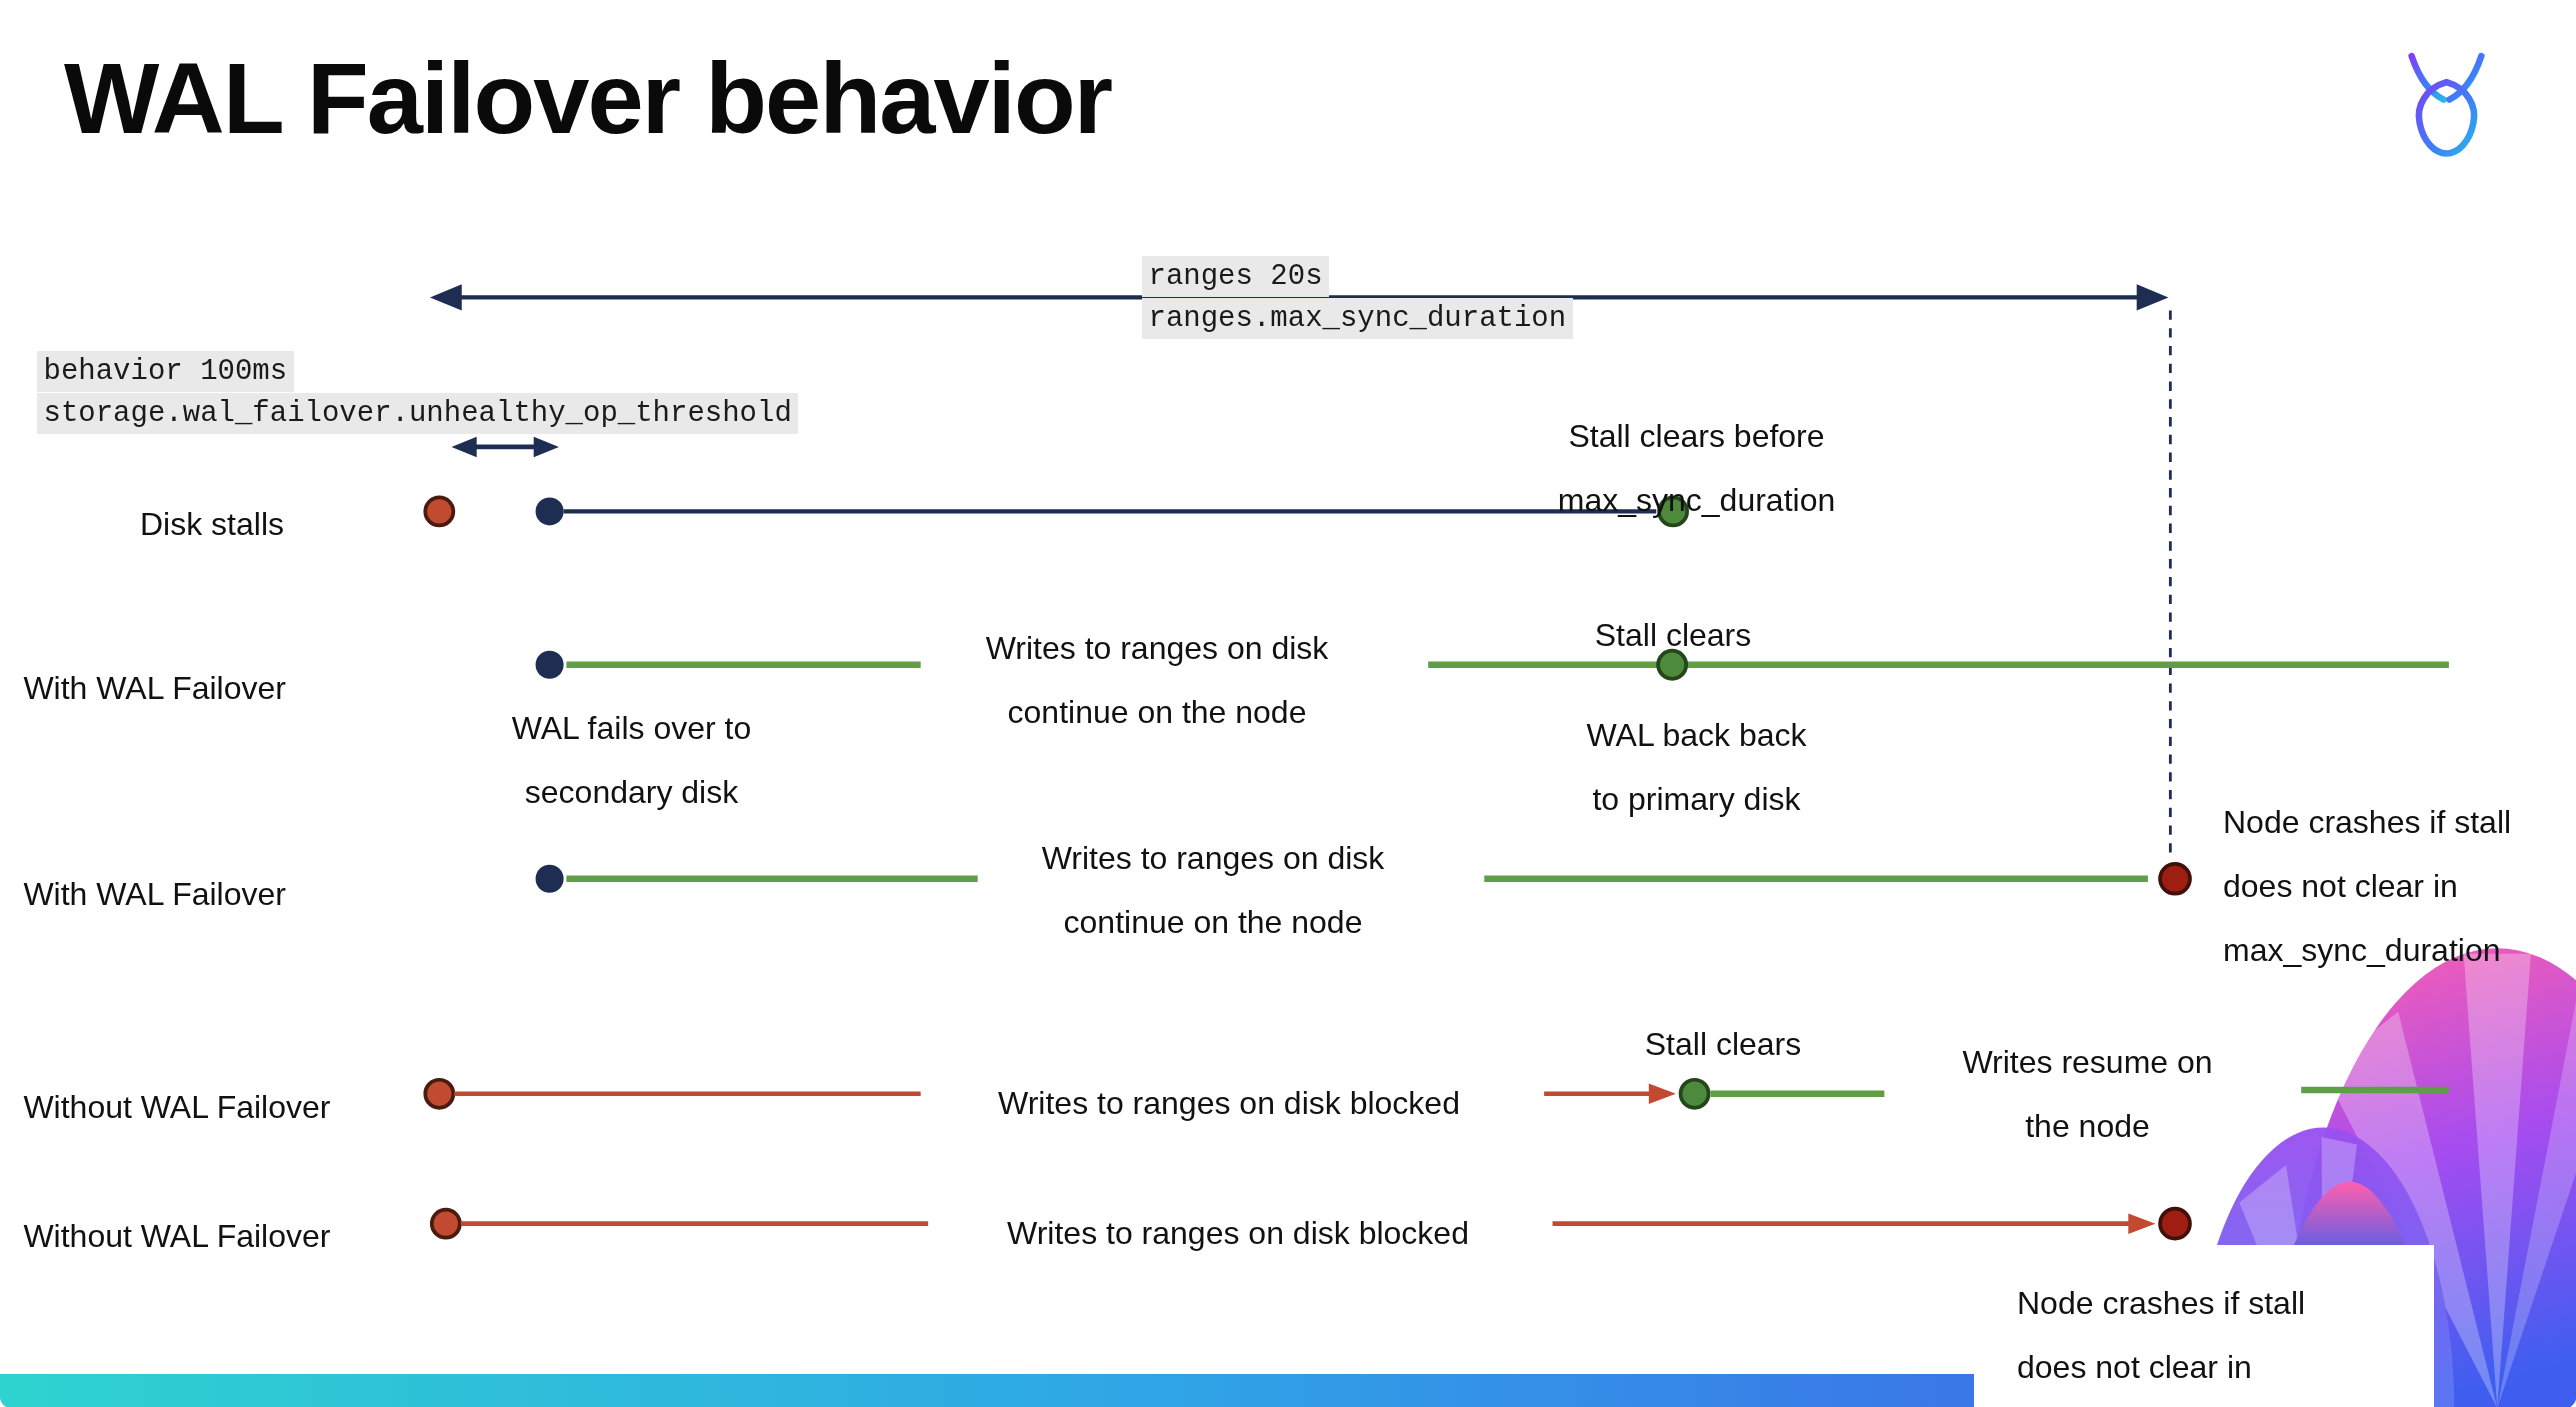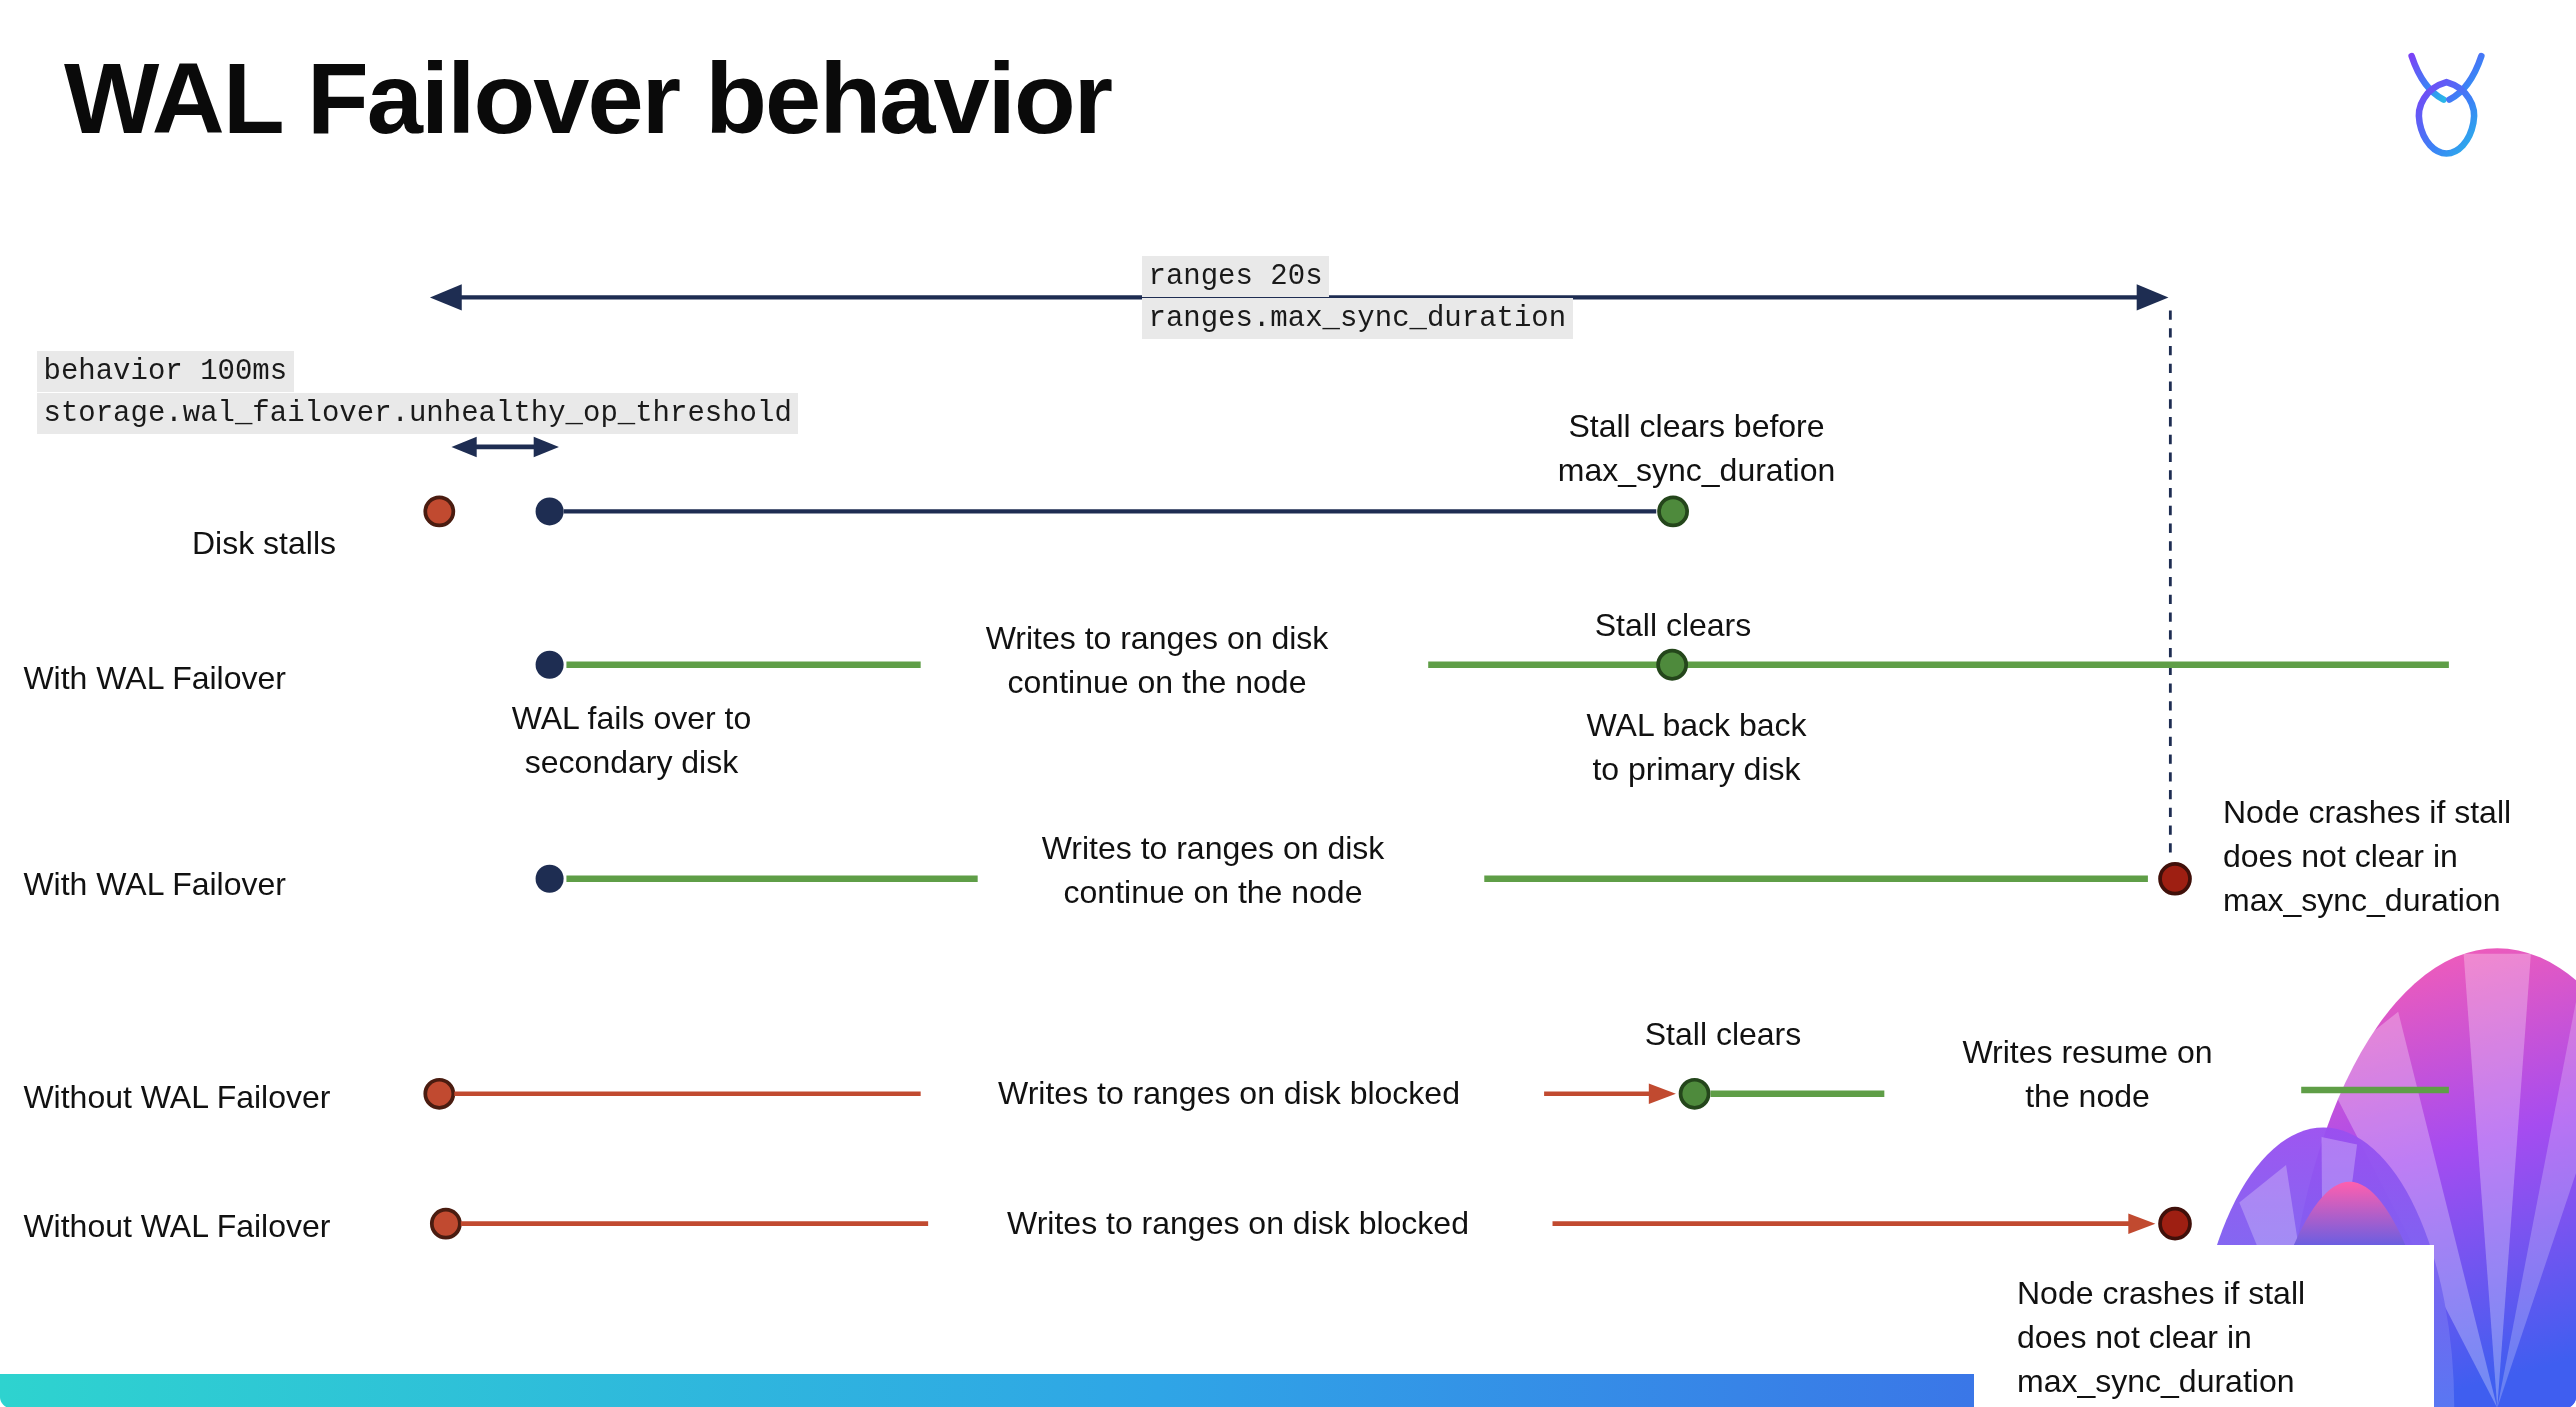--- a/index.html
+++ b/index.html
@@ -4,23 +4,23 @@
 <style>
   :root{
     --navy:#1e2d52; --green:#5f9e47; --green-dot:#4e8a3c; --red:#c14a30;
     --dark-red:#9e1f12; --code-bg:#e9e9e9; --text:#111111;
   }
   html,body{margin:0;padding:0;background:#ffffff;}
   #page{position:relative;width:2576px;height:1408px;background:#ffffff;overflow:hidden;
         font-family:"Liberation Sans",sans-serif;color:var(--text);border-radius:11px;}
   .abs{position:absolute;}
   #title{left:64px;top:41px;font-size:101px;font-weight:700;letter-spacing:-1.9px;color:#0a0a0a;}
-  .lbl{position:absolute;font-size:32px;line-height:44px;color:var(--text);white-space:pre-line;}
+  .lbl{position:absolute;font-size:32px;line-height:64px;color:var(--text);white-space:pre-line;}
   .center{text-align:center;}
-  .right{text-align:center;margin-top:29px;}
+  .right{text-align:left;}
   .code{position:absolute;font-family:"Liberation Mono","DejaVu Sans Mono",monospace;
         font-size:29px;line-height:35px;color:#1a1a1a;}
   .code span{display:table;background:var(--code-bg);padding:2.8px 6.5px;margin-bottom:1.9px;white-space:pre;}
   #diagram-svg{left:0;top:0;width:2576px;height:1408px;}
   .ln-navy{stroke:var(--navy);stroke-width:4.5;fill:none;}
   .ln-navy-dash{stroke:var(--navy);stroke-width:3;stroke-dasharray:10 9;fill:none;}
   .ln-green{stroke:var(--green);stroke-width:7;fill:none;}
   .ln-red{stroke:var(--red);stroke-width:5;fill:none;}
   .dot-red{fill:var(--red);stroke:#4a1c10;stroke-width:4;}
   .dot-navy{fill:var(--navy);stroke:none;}

